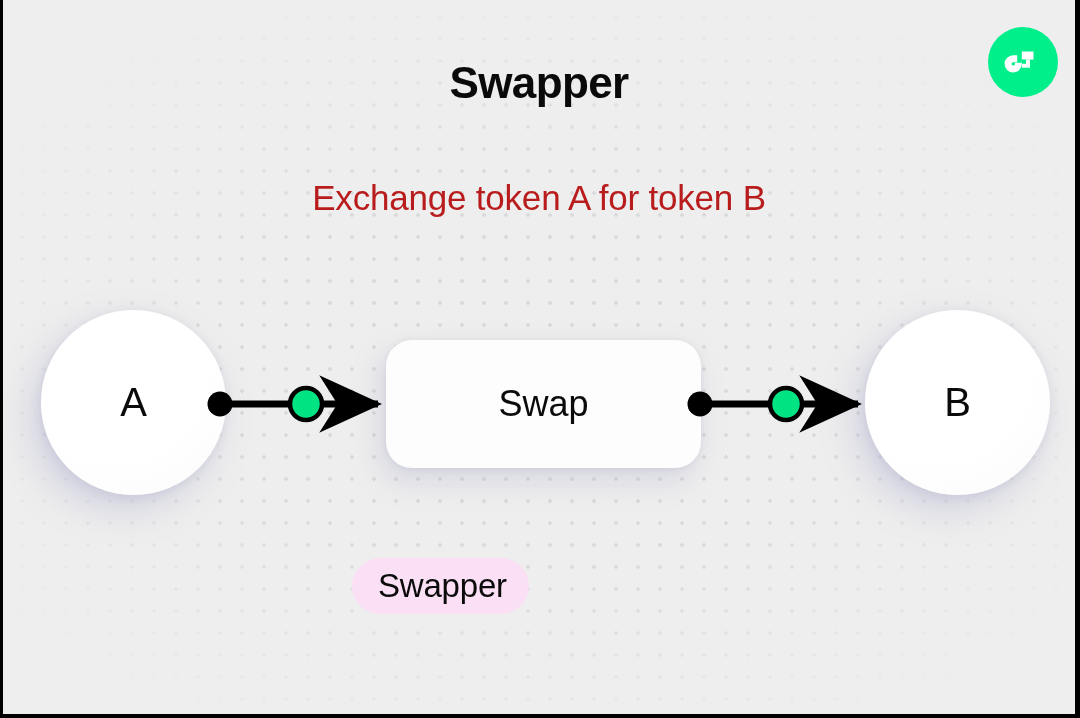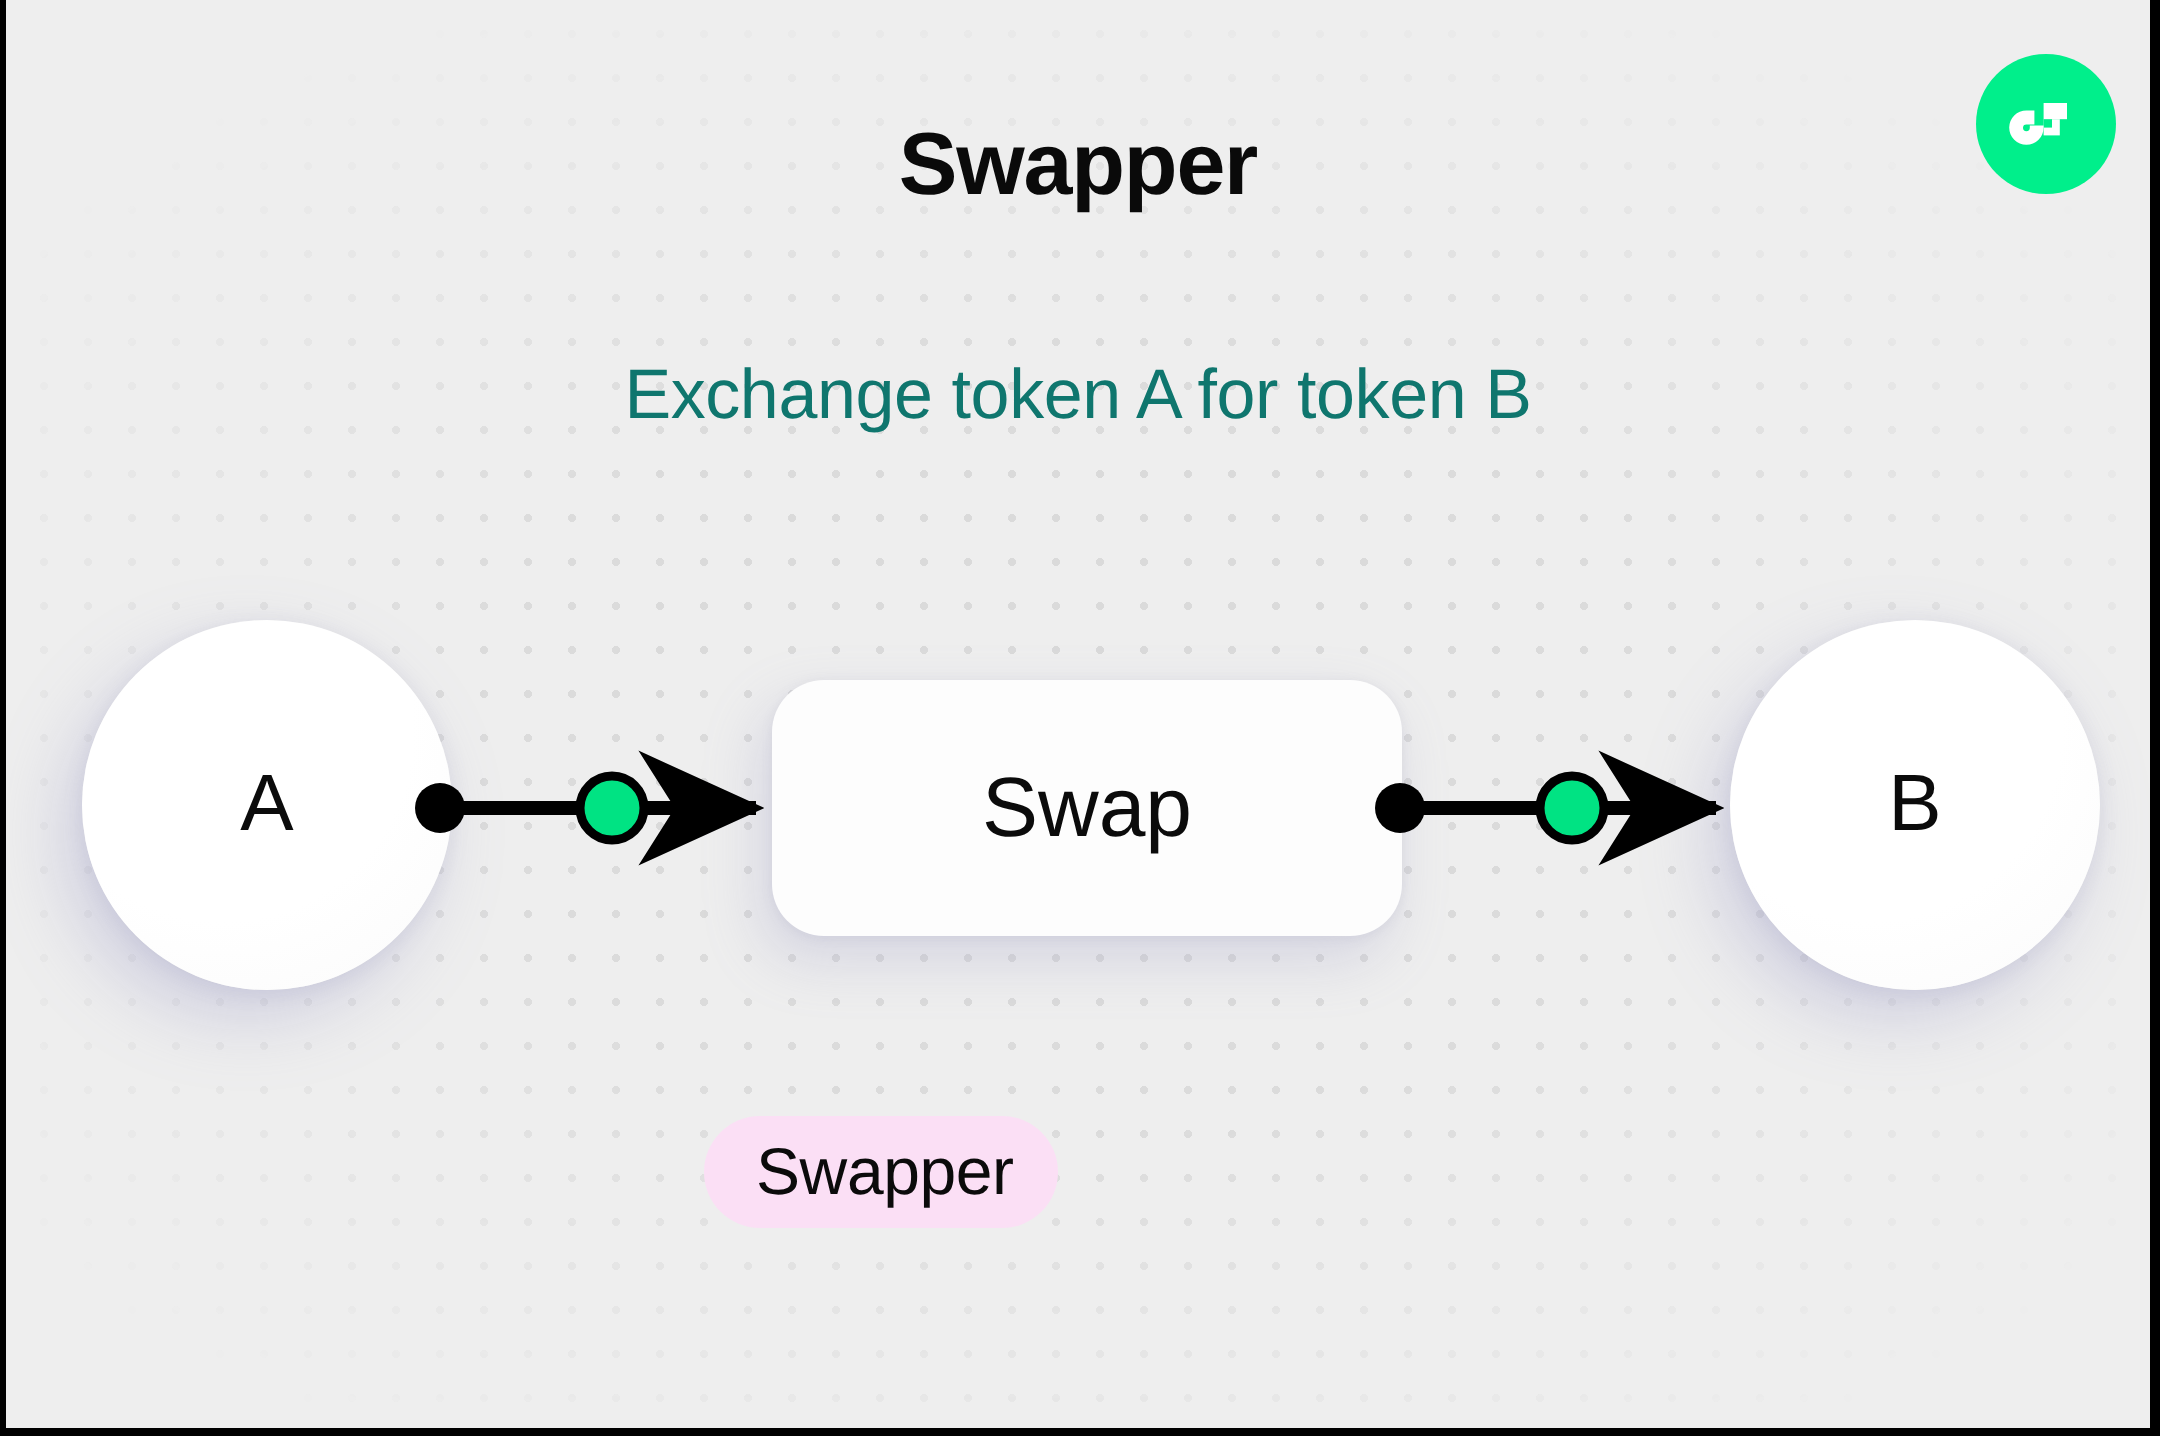--- a/index.html
+++ b/index.html
@@ -68,21 +68,21 @@
   }
   #subtitle {
     position: absolute;
     left: 0;
     top: 178px;
     width: 1072px;
     text-align: center;
     font-size: 35px;
     font-weight: 400;
     letter-spacing: -0.2px;
-    color: #0f766e;
+    color: #b91c1c;
   }
 
   
   #logo {
     position: absolute;
     right: 17px;
     top: 27px;
     width: 70px;
     height: 70px;
     border-radius: 50%;
@@ -118,21 +118,21 @@
     top: 340px;
     width: 315px;
     height: 128px;
     border-radius: 26px;
     background: #fdfdfd;
     box-shadow: -6px 12px 28px rgba(150,150,195,0.28),
                 0 1px 6px rgba(120,120,160,0.12);
     display: flex;
     align-items: center;
     justify-content: center;
-    font-size: 42px;
+    font-size: 36px;
     font-weight: 400;
     color: #0b0b0b;
   }
 
   
   #edges {
     position: absolute;
     left: 0;
     top: 0;
     width: 1072px;

